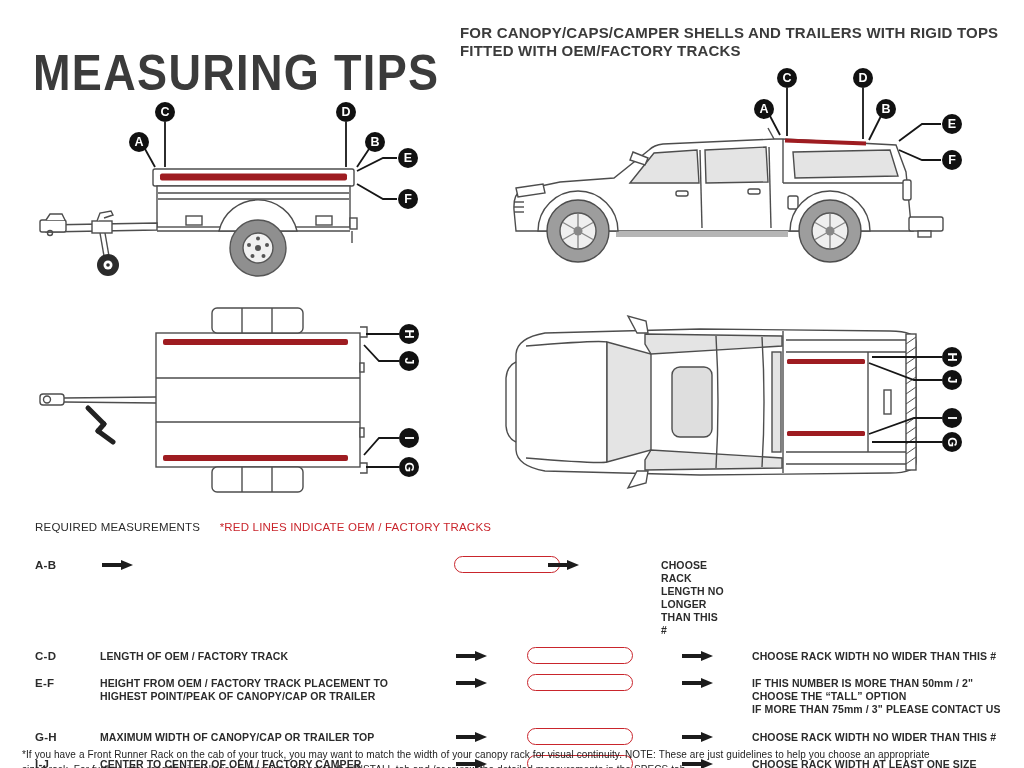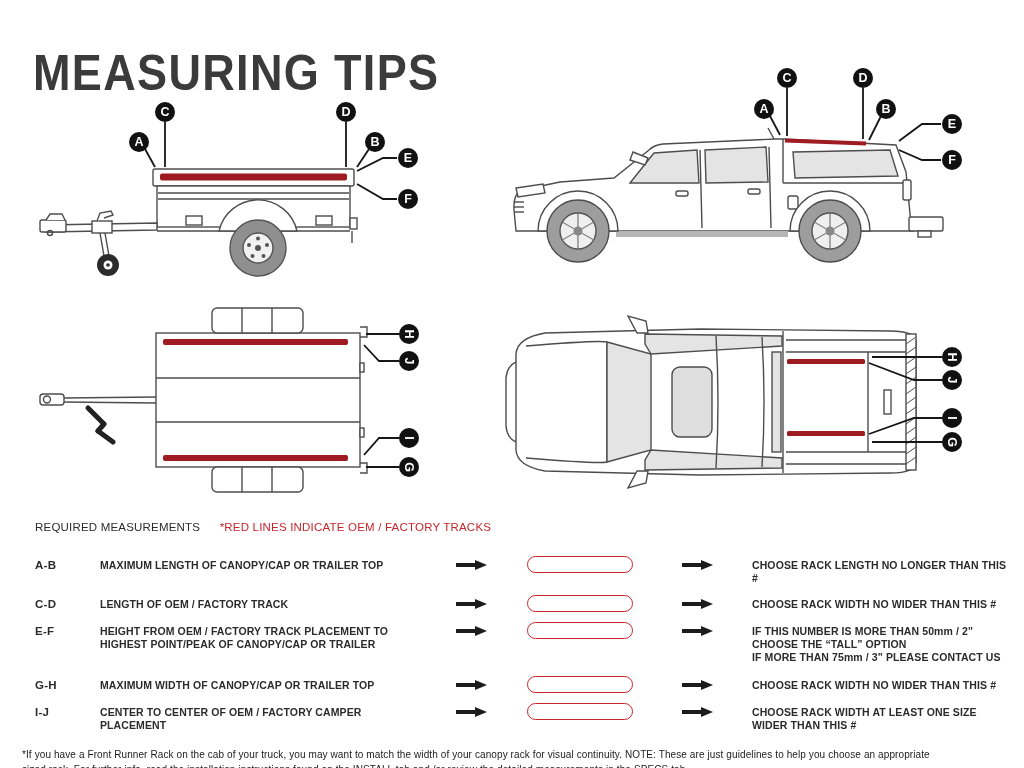--- a/index.html
+++ b/index.html
@@ -32,20 +32,22 @@
   
   .footnote{position:absolute;left:22px;top:727px;width:996px;font-size:10px;font-weight:400;
             color:#1c1c1c;line-height:15px;white-space:pre-line;letter-spacing:0.1px;margin-top:20px;}
 </style>
 </head>
 <body>
 
 <div class="page">
 
   <h1 class="title">MEASURING TIPS</h1>
+  <div class="subtitle">FOR CANOPY/CAPS/CAMPER SHELLS AND TRAILERS WITH RIGID TOPS
+FITTED WITH OEM/FACTORY TRACKS</div>
 
   <svg class="diagram" style="left:25px;top:85px;" width="430" height="210" viewBox="25 85 430 210">
     <g stroke="#4d4d4d" stroke-width="1.4" fill="none">
 
       <rect x="153" y="169" width="201" height="17" rx="2" fill="#fff"></rect>
       <rect x="160" y="173.5" width="187" height="7" rx="2" fill="#9E1C21" stroke="none"></rect>
 
       <rect x="157" y="186" width="193" height="41" fill="#fff"></rect>
       <line x1="158" y1="193" x2="349" y2="193"></line>
       <line x1="158" y1="199" x2="349" y2="199"></line>
@@ -303,21 +305,20 @@
 
   <div class="legend">
     <span>REQUIRED MEASUREMENTS</span>
     <span class="note">*RED LINES INDICATE OEM / FACTORY TRACKS</span>
   </div>
 
   <div class="measure-rows">
 
     <div class="mrow">
       <div class="code">A-B</div>
-      <div class="desc">MAXIMUM LENGTH OF CANOPY/CAP OR TRAILER TOP</div>
       <div class="arrow"></div>
       <input class="oval" type="text" value="" style="">
       <div class="arrow a2"></div>
       <div class="instr">CHOOSE RACK LENGTH NO LONGER THAN THIS #</div>
     </div>
 
     <div class="mrow">
       <div class="code">C-D</div>
       <div class="desc">LENGTH OF OEM / FACTORY TRACK</div>
       <div class="arrow"></div>

